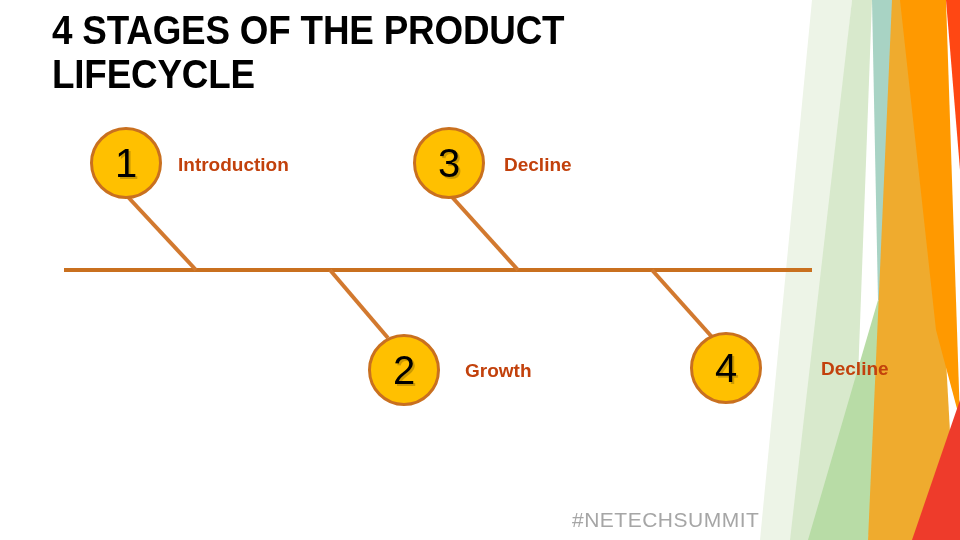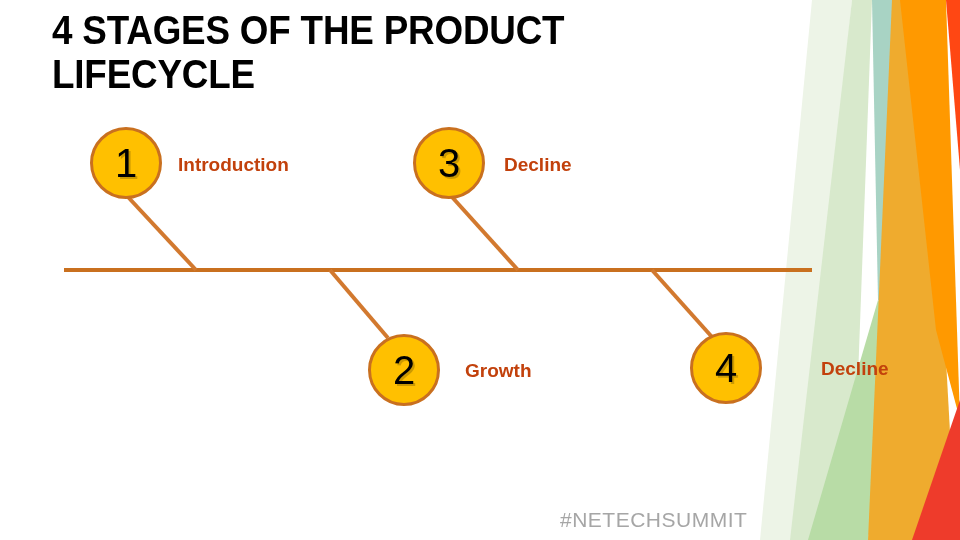--- a/index.html
+++ b/index.html
@@ -95,21 +95,21 @@
 
   #node-2 .bubble { left: 368px; top: 334px; }
   #node-2 .node-label { left: 455px; top: 361px; margin-left: 10px; }
 
   #node-4 .bubble { left: 690px; top: 332px; }
   #node-4 .node-label { left: 781px; top: 359px; margin-left: 40px; }
 
   
   #hashtag {
     position: absolute;
-    left: 560px;
+    left: 572px;
     top: 508px;
     font-family: "Liberation Sans", sans-serif;
     font-size: 21px;
     letter-spacing: 0.5px;
     color: #a6a6a6;
     white-space: nowrap;
   }
 </style>
 </head>
 <body>

